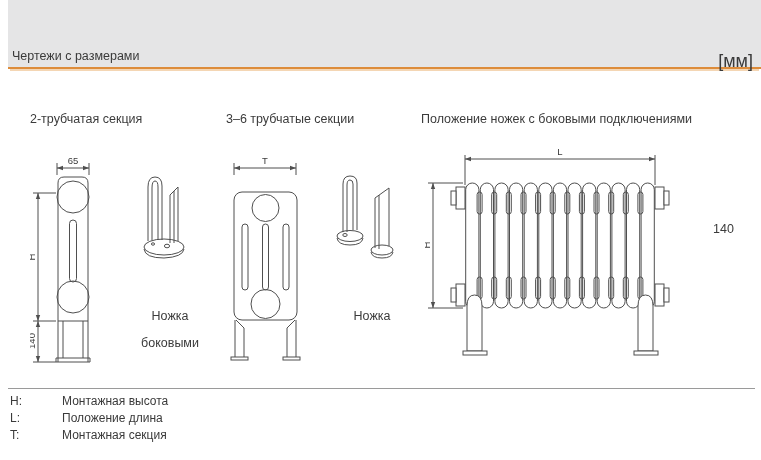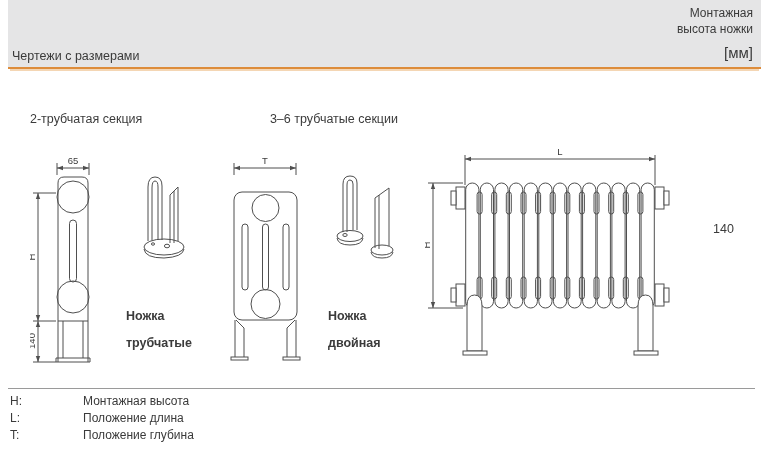--- a/index.html
+++ b/index.html
@@ -17,65 +17,65 @@
   }
   .header-title {
     position:absolute; left:4px; bottom:4px;
     font-size:12.5px; color:#3a3a3a;text-align:right;
   }
   .header-right {
     position:absolute; right:8px; top:5px; width:92px;
     text-align:right; font-size:12px; line-height:1.35; color:#3a3a3a;
   }
   .header-unit {
-    position:absolute; right:8px; top:44px; font-size:15px; color:#3a3a3a;
+    position:absolute; right:8px; top:51px; font-size:18px; color:#3a3a3a;
   }
   
   .sec-title { position:absolute; top:112px; font-size:12.5px; color:#3b3b3b; }
   .t1 { left:30px;  width:164px; text-align:left; }
-  .t2 { left:226px; width:172px; text-align:right; }
+  .t2 { left:226px; width:172px; text-align:left; }
   .t3 { left:421px; white-space:nowrap; }
   
   .dwg { position:absolute; }
   .d1 { left:30px;  top:150px; }
   .d2 { left:140px; top:172px; }
   .d3 { left:228px; top:150px; }
   .d4 { left:333px; top:172px; }
   .d5 { left:425px; top:145px; }
   svg text {
     font-family:"Liberation Sans", sans-serif;
     font-size:9.5px; fill:#3b3b3b; stroke:none;
   }
   .caption {
-    position:absolute; top:303px; width:88px; text-align:left;
-    font-size:12.5px; line-height:27px; color:#3b3b3b;font-weight:bold;
+    position:absolute; top:303px; width:88px; text-align:center;
+    font-size:12.5px; line-height:27px; color:#3b3b3b;
   }
   .cap1 { left:126px; }
   .cap2 { left:328px; }
   .value-140 { position:absolute; left:713px; top:222px; font-size:12.5px; color:#3b3b3b; }
   
   .legend-divider { position:absolute; left:8px; top:388px; width:747px; height:1px; background:#9a9a9a; }
   .legend-row { position:absolute; left:0; font-size:12px; color:#3a3a3a; }
   .legend-row .key { position:absolute; left:10px; white-space:nowrap; }
-  .legend-row .lbl { position:absolute; left:62px; white-space:nowrap;margin-left:21px; }
+  .legend-row .lbl { position:absolute; left:62px; white-space:nowrap; }
   .lr0 { top:394px; } .lr1 { top:411px; } .lr2 { top:428px; }
 </style>
 </head>
 <body>
 
 <div class="page">
 
   <div class="header">
     <div class="header-title">Чертежи с размерами</div>
-    <div class="header-right">Монтажная высота ножки</div>
     <div class="header-unit">[мм]</div>
   </div>
 
   <div class="sec-title t1">2-трубчатая секция</div>
   <div class="sec-title t2">3–6 трубчатые секции</div>
+  <div class="sec-title t3">Положение ножек с боковыми подключениями</div>
 
   <svg class="dwg d1" width="75" height="220" viewBox="0 0 75 220" stroke="#4f4f4f" stroke-width="1" fill="none">
     <g>
       <path d="M27,13 L27,25 M59,13 L59,25 M27,18 L59,18"></path>
       <polygon points="27,18 33,15.8 33,20.2" fill="#4f4f4f" stroke="none"></polygon>
       <polygon points="59,18 53,15.8 53,20.2" fill="#4f4f4f" stroke="none"></polygon>
       <text x="43" y="14" text-anchor="middle">65</text>
     </g>
     <g>
       <path d="M28,212 L28,33 Q28,27 34,27 L52,27 Q58,27 58,33 L58,212"></path>
@@ -107,21 +107,21 @@
       <path d="M34,71 L34,19"></path>
       <ellipse cx="24" cy="75" rx="20" ry="8"></ellipse>
       <path d="M4,77 Q5,86 24,86 Q43,85 44,77"></path>
       <ellipse cx="27" cy="74" rx="2.6" ry="1.8"></ellipse>
       <ellipse cx="13" cy="72" rx="1.6" ry="1.2"></ellipse>
     </g>
   </svg>
 
   <div class="caption cap1">
     <div>Ножка</div>
-    <div>трубчатые</div>
+    <div>боковыми</div>
   </div>
 
   <svg class="dwg d3" width="75" height="215" viewBox="0 0 75 215" stroke="#4f4f4f" stroke-width="1" fill="none">
     <g>
       <path d="M6,13 L6,25 M68,13 L68,25 M6,18 L68,18"></path>
       <polygon points="6,18 12,15.8 12,20.2" fill="#4f4f4f" stroke="none"></polygon>
       <polygon points="68,18 62,15.8 62,20.2" fill="#4f4f4f" stroke="none"></polygon>
       <text x="37" y="14" text-anchor="middle">T</text>
     </g>
     <g>
@@ -151,21 +151,20 @@
     <g>
       <path d="M42,76 L42,26 L56,16 L56,74"></path>
       <path d="M46,77 L46,23"></path>
       <ellipse cx="49" cy="78" rx="11" ry="5"></ellipse>
       <path d="M38,80 Q39,86 49,86 Q59,86 60,80"></path>
     </g>
   </svg>
 
   <div class="caption cap2">
     <div>Ножка</div>
-    <div>двойная</div>
   </div>
 
   <svg class="dwg d5" width="245" height="215" viewBox="0 0 245 215" stroke="#4f4f4f" stroke-width="1" fill="none">
     <g>
       <path d="M40,10 L40,40 M230,10 L230,40 M40,14 L230,14"></path>
       <polygon points="40,14 46,11.8 46,16.2" fill="#4f4f4f" stroke="none"></polygon>
       <polygon points="230,14 224,11.8 224,16.2" fill="#4f4f4f" stroke="none"></polygon>
       <text x="135" y="10" text-anchor="middle">L</text>
     </g>
     <g>
@@ -237,16 +236,16 @@
   <div class="legend-row lr0">
     <span class="key">H:</span>
     <span class="lbl">Монтажная высота</span>
   </div>
   <div class="legend-row lr1">
     <span class="key">L:</span>
     <span class="lbl">Положение длина</span>
   </div>
   <div class="legend-row lr2">
     <span class="key">T:</span>
-    <span class="lbl">Положение глубина</span>
+    <span class="lbl">Монтажная секция</span>
   </div>
 
 </div>
 
 </body></html>

